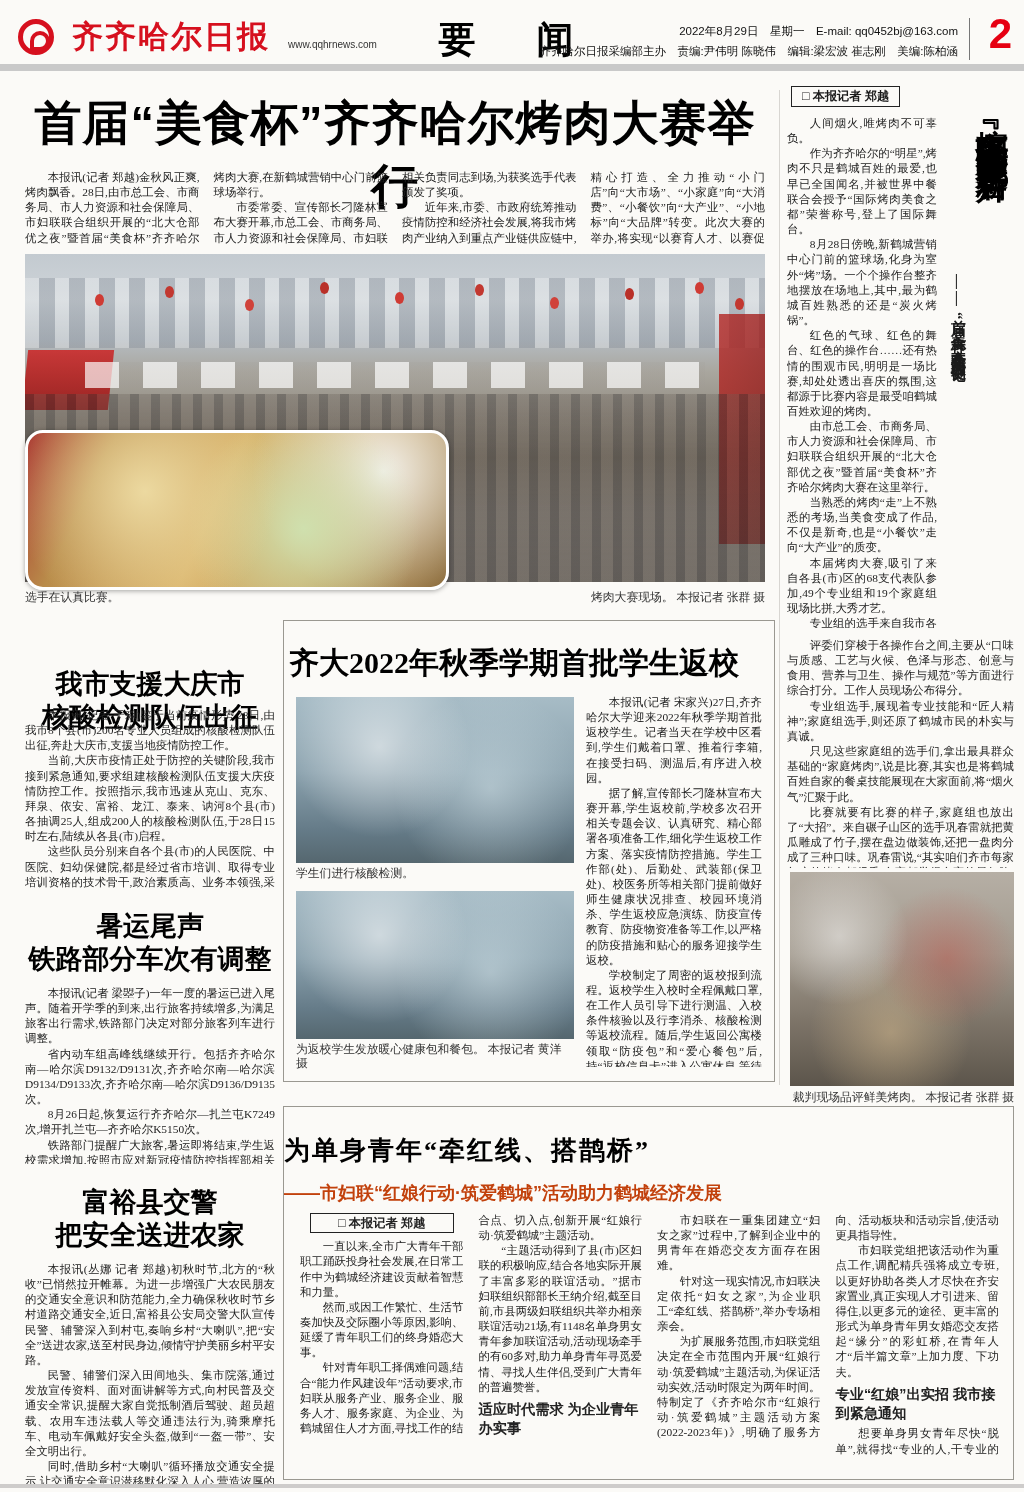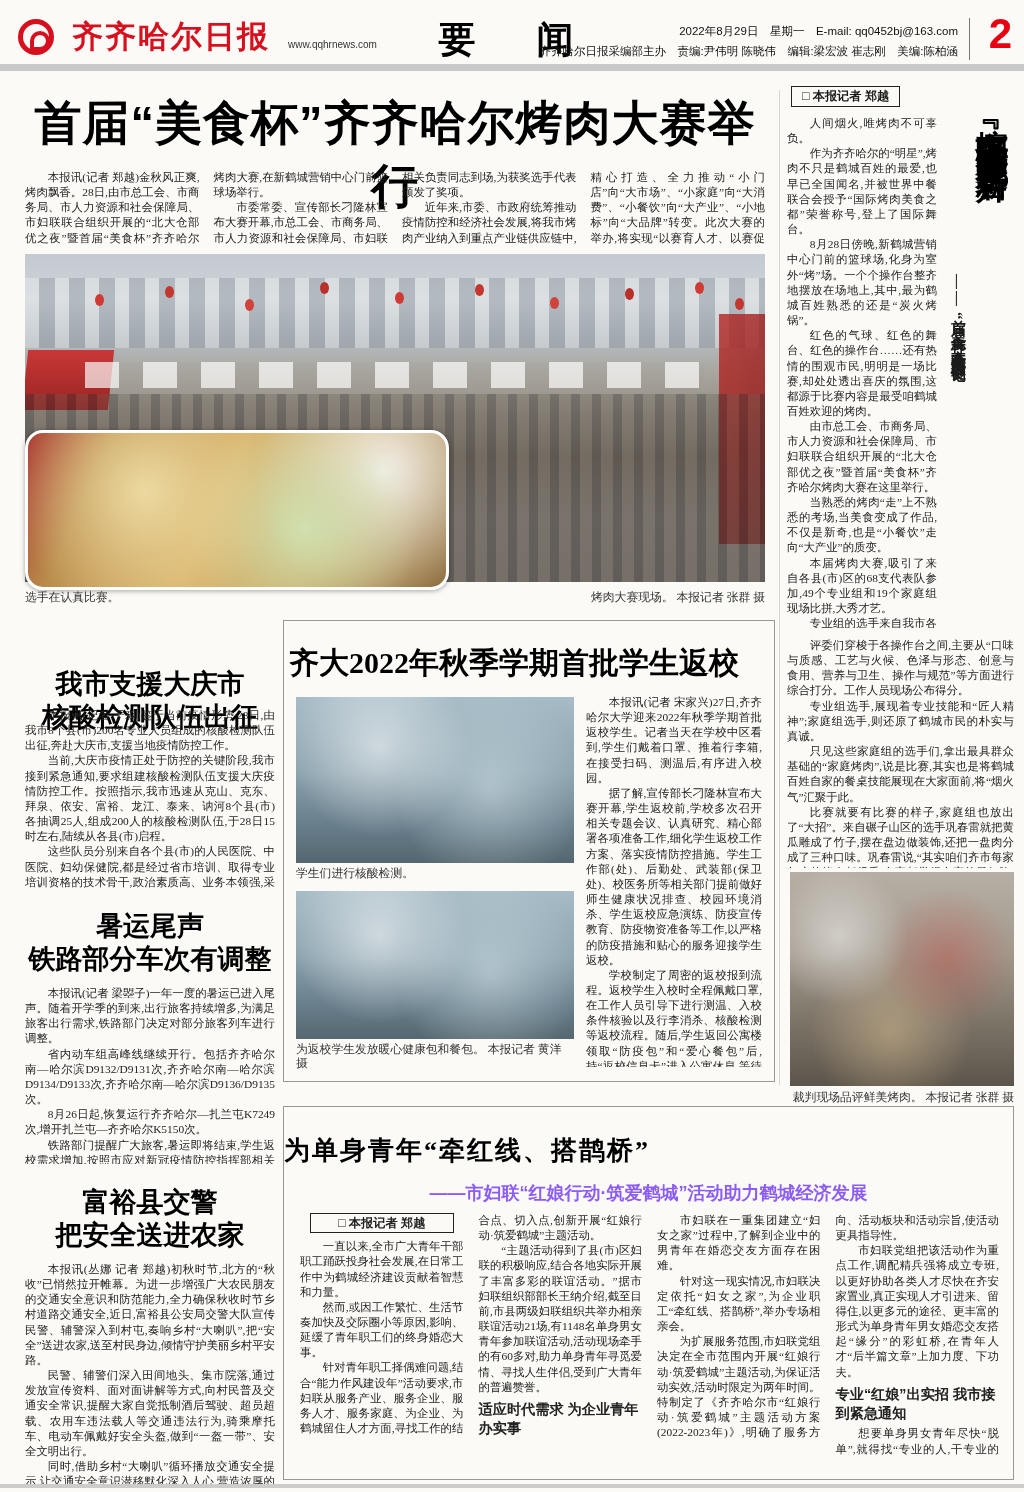--- a/index.html
+++ b/index.html
@@ -83,22 +83,22 @@
   .side-lower{position:absolute;left:0;top:552px;width:227px;height:230px;overflow:hidden;}
   .judges-photo{position:absolute;left:790px;top:872px;width:224px;height:214px;overflow:hidden;background:
      radial-gradient(circle at 22% 30%,rgba(250,250,250,.5),rgba(0,0,0,0) 30%),
      radial-gradient(circle at 70% 40%,rgba(200,60,50,.35),rgba(0,0,0,0) 35%),
      radial-gradient(circle at 45% 75%,rgba(230,200,150,.45),rgba(0,0,0,0) 40%),
      linear-gradient(#b6afa5 0%,#a29a8e 38%,#7d7468 70%,#5c554b 100%);}
   .judges-cap{position:absolute;left:790px;top:1090px;width:224px;text-align:right;}
   
   .match-box{position:absolute;left:283px;top:1106px;width:731px;height:374px;border:1px solid #9a9891;box-sizing:border-box;}
   .match-title{position:absolute;left:0;top:18px;width:100%;text-align:left;font-size:26px;font-weight:900;color:#000;letter-spacing:2px;margin-top:8px;}
-  .match-sub{position:absolute;left:0;top:74px;width:100%;text-align:center;font-size:18px;font-weight:bold;
-             font-family:"Liberation Sans",sans-serif;color:#8b5cf6;}
+  .match-sub{position:absolute;left:0;top:74px;width:100%;font-size:18px;font-weight:bold;
+             font-family:"Liberation Sans",sans-serif;color:#c2410c;}
   .match-cols{position:absolute;left:16px;top:106px;width:699px;height:252px;column-count:4;column-gap:15px;overflow:hidden;}
   .match-cols .byline-box{display:block;width:122px;margin:0 auto 6px auto;text-align:center;}
 </style>
 </head>
 <body>
 
 <div class="page">
 
   <div class="logo-row">
     <span class="logo-icon"></span>

